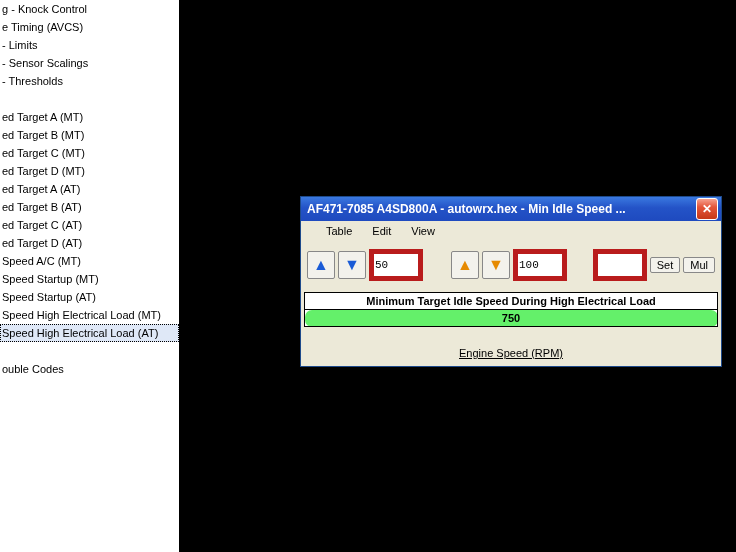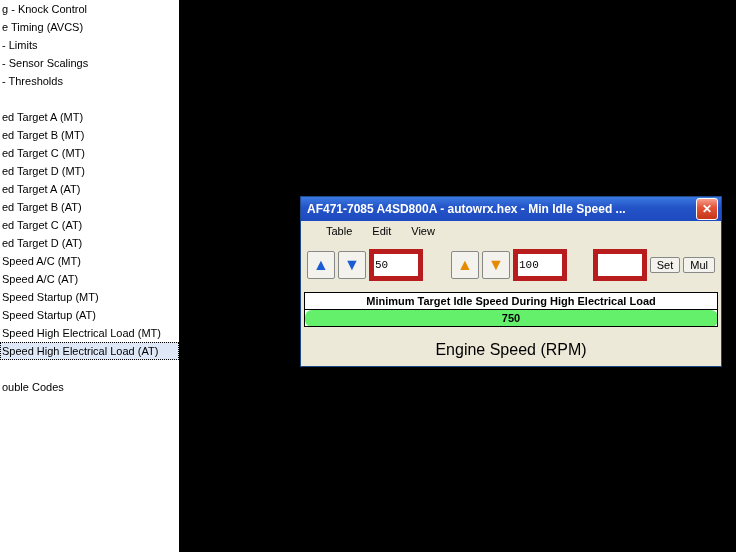--- a/index.html
+++ b/index.html
@@ -144,23 +144,24 @@
     padding: 2px 4px;
     font-weight: bold;
   }
   table.data td.value-cell {
     background: #64f06a;
     font-weight: bold;
     border-radius: 7px;
   }
   .footer-row {
     text-align: center;
-    font-size: 16px;
-    background: #ece9d8;
-    padding: 14px 0 4px;
+    font-size: 11px;
+    background: #ece9d8;
+    padding: 20px 0 4px;
+    text-decoration: underline;
   }
 
 </style>
 </head>
 <body>
 <div class="root">
 
   <div class="sidebar">
     <div id="tree-container">
         <div class="tree-item">g - Knock Control</div>
@@ -171,21 +172,20 @@
         <div class="tree-item">&nbsp;</div>
         <div class="tree-item">ed Target A (MT)</div>
         <div class="tree-item">ed Target B (MT)</div>
         <div class="tree-item">ed Target C (MT)</div>
         <div class="tree-item">ed Target D (MT)</div>
         <div class="tree-item">ed Target A (AT)</div>
         <div class="tree-item">ed Target B (AT)</div>
         <div class="tree-item">ed Target C (AT)</div>
         <div class="tree-item">ed Target D (AT)</div>
         <div class="tree-item">Speed A/C (MT)</div>
-        <div class="tree-item">Speed A/C (AT)</div>
         <div class="tree-item">Speed Startup (MT)</div>
         <div class="tree-item">Speed Startup (AT)</div>
         <div class="tree-item">Speed High Electrical Load (MT)</div>
         <div class="tree-item selected">Speed High Electrical Load (AT)</div>
         <div class="tree-item">&nbsp;</div>
         <div class="tree-item">ouble Codes</div>
       </div>
   </div>
 
   <div class="content"></div>

